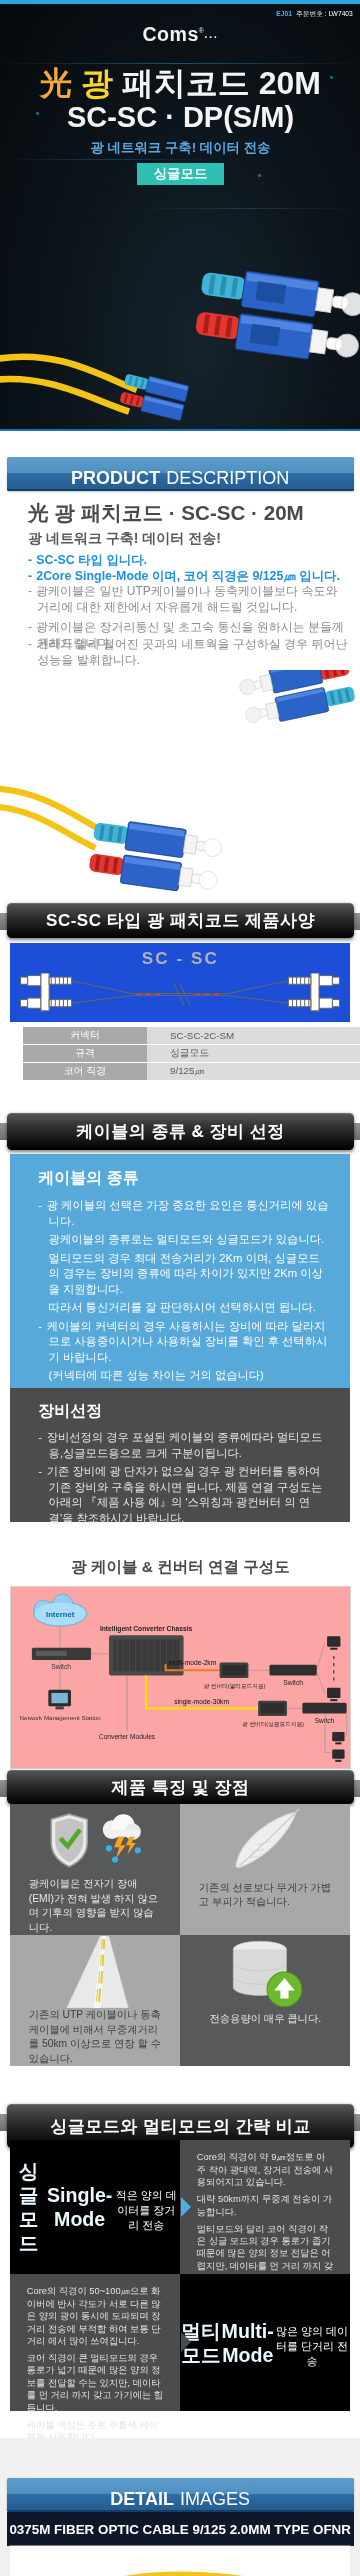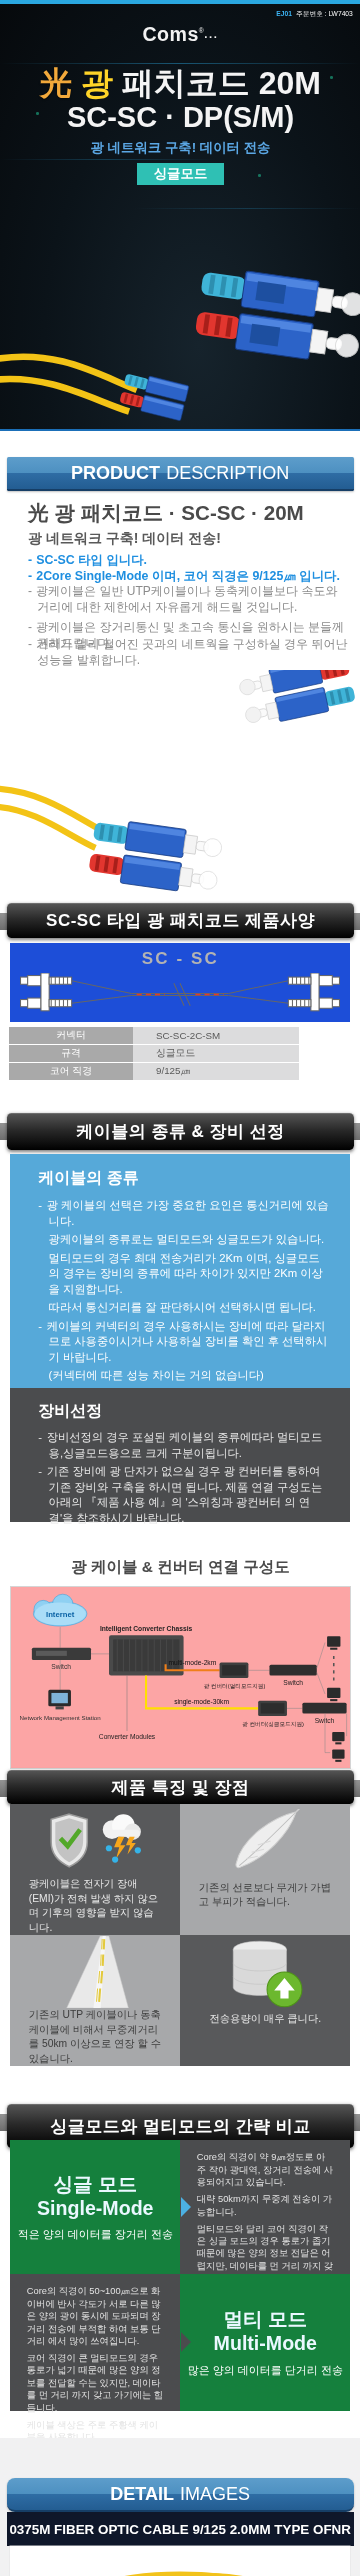--- a/index.html
+++ b/index.html
@@ -23,21 +23,21 @@
   .hero-title .kor{color:#ffd428;}
   .hero-title .rest{color:#f4f4f4;}
   .hero-title2{position:absolute;top:97px;left:0;width:361px;text-align:center;font-size:29px;font-weight:bold;color:#f4f4f4;}
   .hero-sub{position:absolute;top:135px;left:0;width:361px;text-align:center;font-size:13.4px;color:#5ba7e4;font-weight:bold;}
   .hero-badge{position:absolute;top:159px;left:137px;width:87px;height:21.6px;background:#2fc0b4;color:#fff;
               font-size:13.4px;font-weight:bold;text-align:center;line-height:21.6px;}
   .hero-photo{position:absolute;left:0;top:206px;}
   .hero-bottomline{position:absolute;left:0;top:425px;width:361px;height:2.1px;background:#1b6fb8;}
 
   
-  .bband{display:flex;align-items:center;justify-content:center;color:#fff;font-size:18px;
+  .bband{display:flex;align-items:flex-end;justify-content:center;color:#fff;font-size:18px;
          background:linear-gradient(180deg,#5d9dcb 0%,#4d90c1 50%,#2f6da5 50%,#235d92 100%);
          border-bottom:2.1px solid #163e66;border-radius:1.5px;box-shadow:0 1px 2.1px rgba(0,0,0,.25);}
   .bband b{font-weight:bold;margin-right:6.2px;}
 
   
   .dband .wing{position:absolute;left:0;right:0;top:10.3px;height:16.5px;background:linear-gradient(#939393,#6e6e6e);}
   .dband .bar{position:absolute;left:6.7px;right:6.7px;top:0;bottom:0;border-radius:4.6px;
               background:linear-gradient(180deg,#565656 0%,#2a2a2a 45%,#000 100%);
               box-shadow:0 1.5px 3.6px rgba(0,0,0,.5), inset 0 0.5px 0 rgba(255,255,255,.3);
               display:flex;align-items:center;justify-content:center;color:#fff;font-weight:bold;font-size:17px;letter-spacing:0.5px;}
@@ -46,21 +46,21 @@
   .desc-title{left:28px;top:499px;font-size:20.6px;font-weight:bold;color:#4a4a4a;}
   .desc-sub{left:28px;top:530px;font-size:14px;font-weight:bold;color:#595959;}
   .bullet{position:absolute;padding-left:9.3px;text-indent:-9.3px;}
   .bullet::before{content:"-";margin-right:4.1px;}
   .b-blue{color:#1f8fe0;font-size:12.4px;font-weight:bold;}
   .b-gray{color:#8b8b8b;font-size:12px;line-height:15.5px;}
 
   
   .spec-diagram{left:10.3px;top:943px;width:340px;height:79px;background:#1d4ed8;}
   .spec-label{position:absolute;left:0;top:6.2px;width:340px;text-align:center;font-size:17px;font-weight:bold;color:#b3b3b3;letter-spacing:2.1px;}
-  .spec-table{left:9px;top:1027px;width:290px;}
+  .spec-table{left:23px;top:1027px;width:338px;}
   .spec-row{display:flex;height:18px;}
   .spec-row .lab{width:124px;background:#a9a9a9;color:#fff;font-size:9.8px;display:flex;align-items:center;justify-content:center;border-bottom:1px solid #fff;}
   .spec-row .val{flex:1;background:#dcdcdd;color:#5a5a5a;font-size:9.8px;display:flex;align-items:center;padding-left:23px;border-bottom:1px solid #fff;}
 
   
   .bluebox{left:10.3px;top:1154px;width:340px;height:234px;background:#56a9d9;color:#fff;}
   .darkbox{left:10.3px;top:1388px;width:340px;height:134px;background:#4b4c4e;color:#e8e8e8;}
   .boxtitle{position:absolute;left:28px;font-size:16px;font-weight:bold;color:#fff;}
   .boxtext{position:absolute;left:28px;right:20.6px;font-size:11.3px;line-height:15.5px;}
   .boxtext .p{padding-left:10.3px;text-indent:-10.3px;margin-bottom:3.1px;}
@@ -75,21 +75,21 @@
   .tile{display:flex;flex-direction:column;align-items:center;}
   .tile.dark{background:#58595b;color:#e8e8e8;}
   .tile.light{background:#a7a8aa;color:#3c3c3c;}
   .tile .ic{height:77px;display:flex;align-items:center;justify-content:center;}
   .tile .tx{font-size:10.3px;line-height:14.4px;padding:0 18.5px;}
 
   
   .compare{left:10.3px;top:2140px;width:340px;}
   .cmp-row{display:flex;position:relative;}
   .cmp-cell{width:170px;position:relative;}
-  .cmp-blue{background:#15803d;color:#fff;display:flex;flex-direction:column;align-items:center;justify-content:center;}
+  .cmp-blue{background:#000000;color:#fff;display:flex;flex-direction:row;align-items:center;justify-content:center;}
   .cmp-dark{background:#4b4c4e;color:#e3e3e3;padding:11.3px 16.5px 0 16.5px;box-sizing:border-box;}
   .cmp-title{font-size:19.6px;font-weight:bold;color:#eaf8ff;line-height:24px;text-align:center;}
   .cmp-subtitle{font-size:11px;margin-top:7.2px;color:#fff;text-align:center;}
   .cmp-p{font-size:9.3px;line-height:12.4px;margin-bottom:4.6px;}
   .arrow-r{position:absolute;top:50%;margin-top:-10.3px;right:-10.3px;width:0;height:0;z-index:3;
            border-top:10.3px solid transparent;border-bottom:10.3px solid transparent;}
   .arrow-blue{border-left:10.3px solid #4cb0e2;}
   .arrow-dark{border-left:10.3px solid #4b4c4e;}
 
   
@@ -465,21 +465,21 @@
       </div>
       <div class="cmp-cell cmp-blue">
         <div class="cmp-title">멀티 모드</div>
         <div class="cmp-title">Multi-Mode</div>
         <div class="cmp-subtitle">많은 양의 데이터를 단거리 전송</div>
       </div>
     </div>
   </div>
 
   <div class="abs graybg"></div>
-  <div class="abs bband" style="left:6.7px;top:2478px;width:347px;height:32px;border-radius:8px;">
+  <div class="abs bband" style="left:6.7px;top:2478px;width:347px;height:32px;">
     <b>DETAIL</b>
     <span>IMAGES</span>
   </div>
   <div class="abs tealband">0375M FIBER OPTIC CABLE 9/125 2.0MM TYPE OFNR</div>
   <div class="abs tealnotch"></div>
 
   <div class="abs card" style="left:10.3px;top:2546px;width:340px;height:160px;">
     <svg width="340" height="160" viewBox="0 0 660 311">
       <ellipse cx="330" cy="252" rx="250" ry="26" fill="#f3f3f3"></ellipse>
       <g fill="none" stroke="#f2c31b" stroke-width="9">

